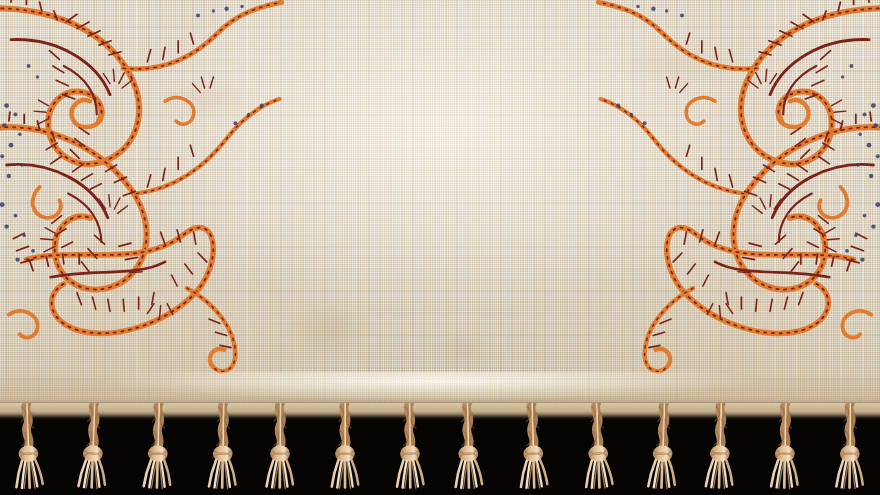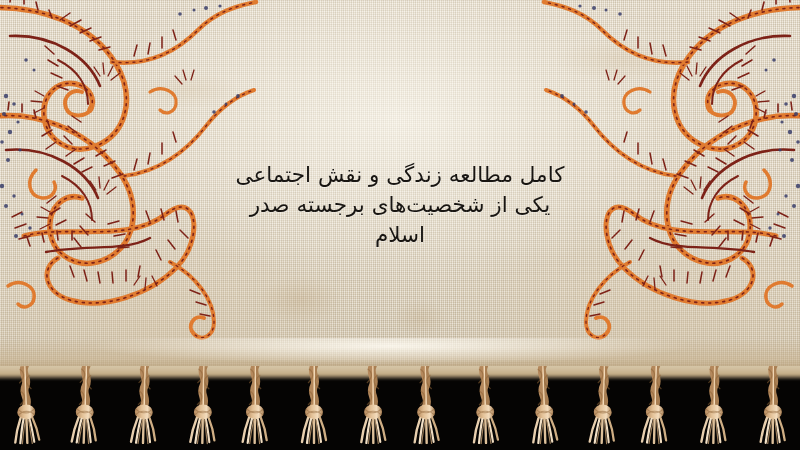--- a/index.html
+++ b/index.html
@@ -271,23 +271,20 @@
           <path d="M-4,4 l2,-8 M10,2 l1,-8 M24,4 l0,-8 M38,10 l-2,-8 M52,18 l-3,-8"></path>
           <path d="M-6,114 l2,-8 M8,110 l1,-8 M22,112 l0,-8 M36,118 l-2,-8 M50,128 l-3,-8"></path>
           <path d="M30,246 l-3,-9 M44,242 l-2,-9 M58,240 l-1,-9 M72,240 l0,-9"></path>
         </g>
       </g>
     </svg>
   </div>
 
   <div class="hem"></div>
 
-  <div class="title">کامل مطالعه زندگی و نقش اجتماعی
-یکی از شخصیت‌های برجسته صدر
-اسلام</div>
 
   <div class="fringe">
     <div class="fringe-top"></div>
     <div id="tassels">
         <div class="tassel" style="left: 9.57143px; transform: rotate(-2deg) translateX(-3px);">
           <svg width="38" height="78" viewBox="0 0 38 78" xmlns="http://www.w3.org/2000/svg">
             <defs>
               <linearGradient id="tg0" x1="0" y1="0" x2="1" y2="0">
                 <stop offset="0%" stop-color="#b4885c"></stop>
                 <stop offset="38%" stop-color="#e3c197"></stop>

